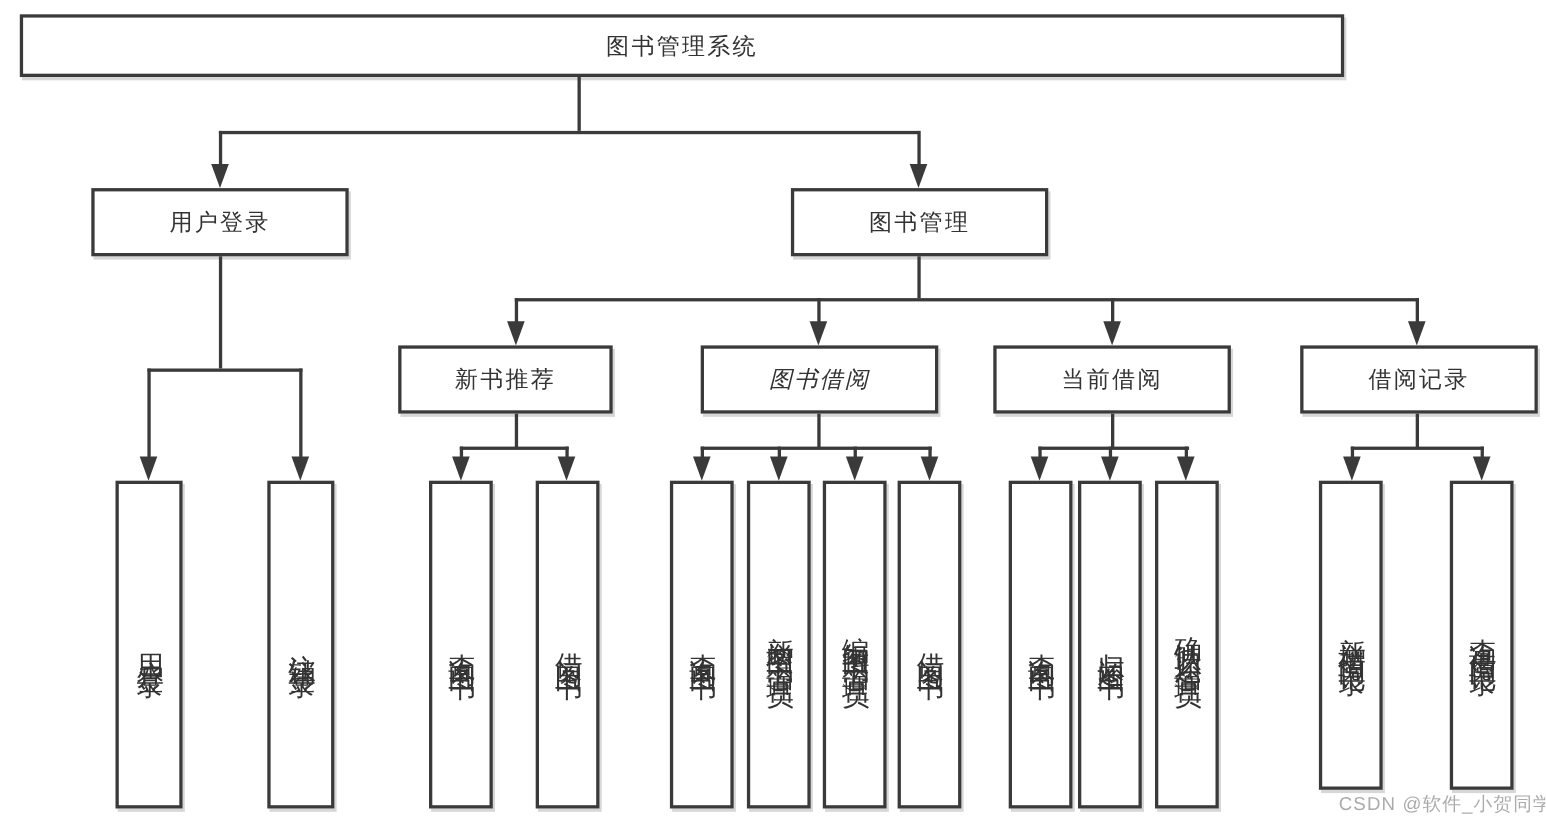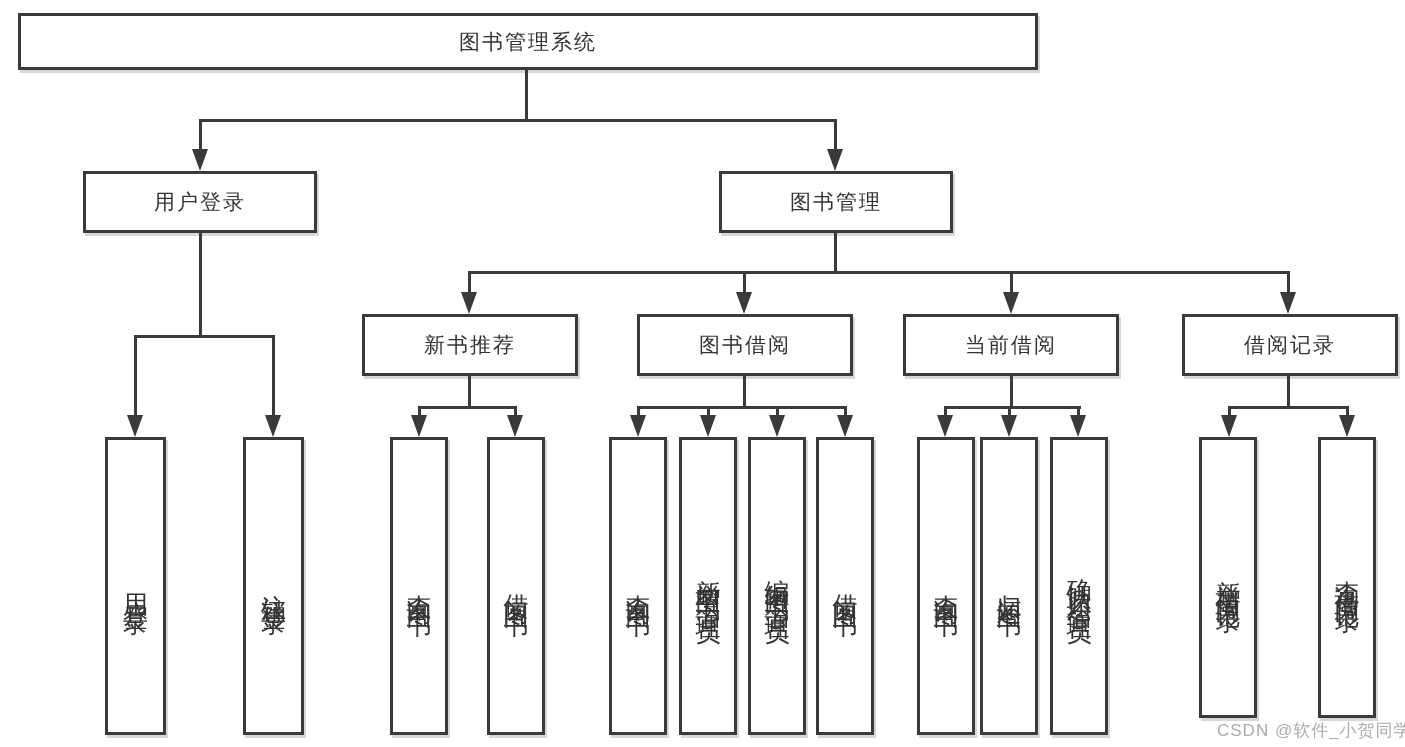--- a/index.html
+++ b/index.html
@@ -39,21 +39,21 @@
     position:absolute;left:1183px;top:719px;
     font-size:17px;color:var(--watermark);letter-spacing:1px;
     white-space:nowrap;z-index:5;margin-left:34px;
   }
 </style>
 </head>
 <body>
 
 <div class="canvas">
 
-  <div class="node" style="left:18px;top:13px;width:1020px;height:57px;">
+  <div class="node" style="left:18px;top:13px;width:1204px;height:57px;">
     <span>图书管理系统</span>
   </div>
 
   <div class="vl" style="left:525px;top:69px;height:50px;"></div>
   <div class="hl" style="left:199px;top:119px;width:637px;"></div>
   <div class="vl" style="left:199px;top:119px;height:32px;"></div>
   <div class="arrow" style="left:192px;top:149px;"></div>
   <div class="vl" style="left:834px;top:119px;height:32px;"></div>
   <div class="arrow" style="left:827px;top:149px;"></div>
 
@@ -75,24 +75,24 @@
   <div class="hl" style="left:468px;top:271px;width:822px;"></div>
   <div class="vl" style="left:468px;top:271px;height:23px;"></div>
   <div class="arrow" style="left:461px;top:292px;"></div>
   <div class="vl" style="left:743px;top:271px;height:23px;"></div>
   <div class="arrow" style="left:736px;top:292px;"></div>
   <div class="vl" style="left:1010px;top:271px;height:23px;"></div>
   <div class="arrow" style="left:1003px;top:292px;"></div>
   <div class="vl" style="left:1287px;top:271px;height:23px;"></div>
   <div class="arrow" style="left:1280px;top:292px;"></div>
 
-  <div class="node" style="left:362px;top:314px;width:216px;height:62px;">
+  <div class="node" style="left:362px;top:314px;width:195px;height:62px;">
     <span>新书推荐</span>
   </div>
-  <div class="node" style="left:637px;top:314px;width:216px;height:62px;">
+  <div class="node" style="left:637px;top:314px;width:216px;height:62px;font-style:italic;">
     <span>图书借阅</span>
   </div>
   <div class="node" style="left:1182px;top:314px;width:216px;height:62px;">
     <span>借阅记录</span>
   </div>
   <div class="node" style="left:903px;top:314px;width:216px;height:62px;">
     <span>当前借阅</span>
   </div>
 
   <div class="vl" style="left:468px;top:376px;height:32px;"></div>

